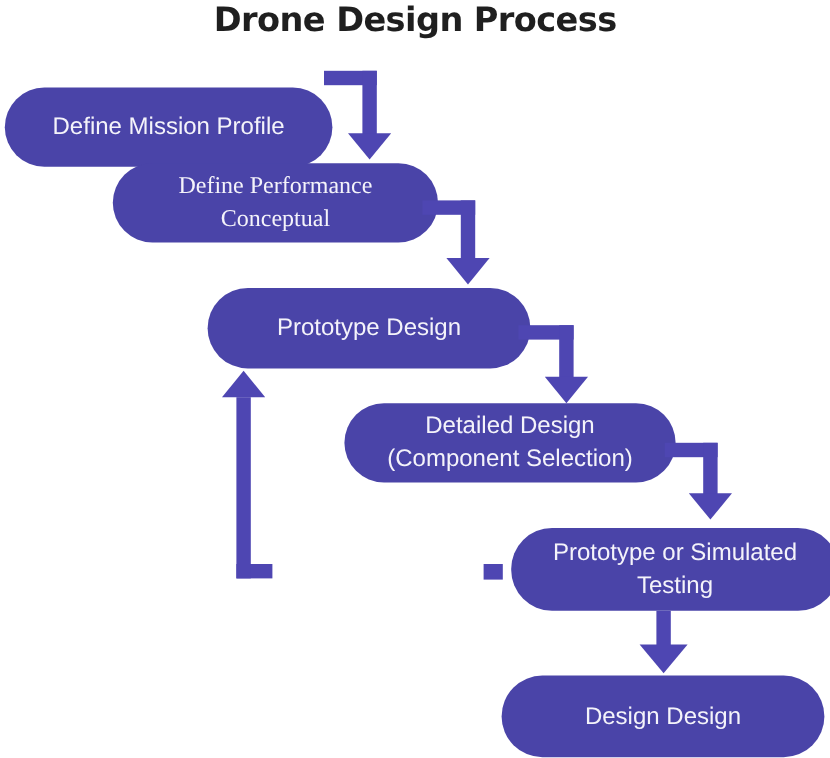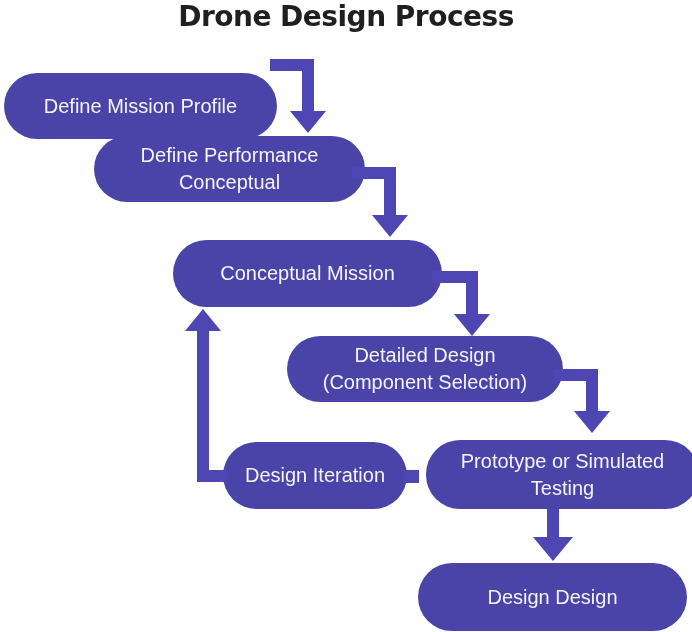--- a/index.html
+++ b/index.html
@@ -38,21 +38,21 @@
     color: var(--node-text);
     display: flex;
     flex-direction: column;
     align-items: center;
     justify-content: center;
     text-align: center;
     font-size: 20px;
     line-height: 1.35;
   }
   #n0 { left: 4px;   top: 41px;  width: 273px; height: 66px; margin-top: 32px; }
-  #n1 { left: 94px;  top: 136px; width: 271px; height: 66px; }
+  #n1 { left: 94px;  top: 136px; width: 271px; height: 66px; font-family: Liberation Serif, serif; }
   #n2 { left: 173px; top: 240px; width: 269px; height: 67px; }
   #n3 { left: 287px; top: 336px; width: 276px; height: 66px; }
   #n4 { left: 223px; top: 442px; width: 184px; height: 67px; }
   #n5 { left: 426px; top: 440px; width: 273px; height: 69px; }
   #n6 { left: 418px; top: 563px; width: 269px; height: 68px; }
 
   .seg { position: absolute; background: var(--arrow); }
   .head-down {
     position: absolute; width: 0; height: 0;
     border-left: 18px solid transparent;
@@ -102,31 +102,28 @@
   <div class="node" id="n0">
     <span>Define Mission Profile</span>
   </div>
 
   <div class="node" id="n1">
     <span>Define Performance</span>
     <span>Conceptual</span>
   </div>
 
   <div class="node" id="n2">
-    <span>Conceptual Mission</span>
+    <span>Prototype Design</span>
   </div>
 
   <div class="node" id="n3">
     <span>Detailed Design</span>
     <span>(Component Selection)</span>
   </div>
 
-  <div class="node" id="n4">
-    <span>Design Iteration</span>
-  </div>
 
   <div class="node" id="n5">
     <span>Prototype or Simulated</span>
     <span>Testing</span>
   </div>
 
   <div class="node" id="n6">
     <span>Design Design</span>
   </div>
 

